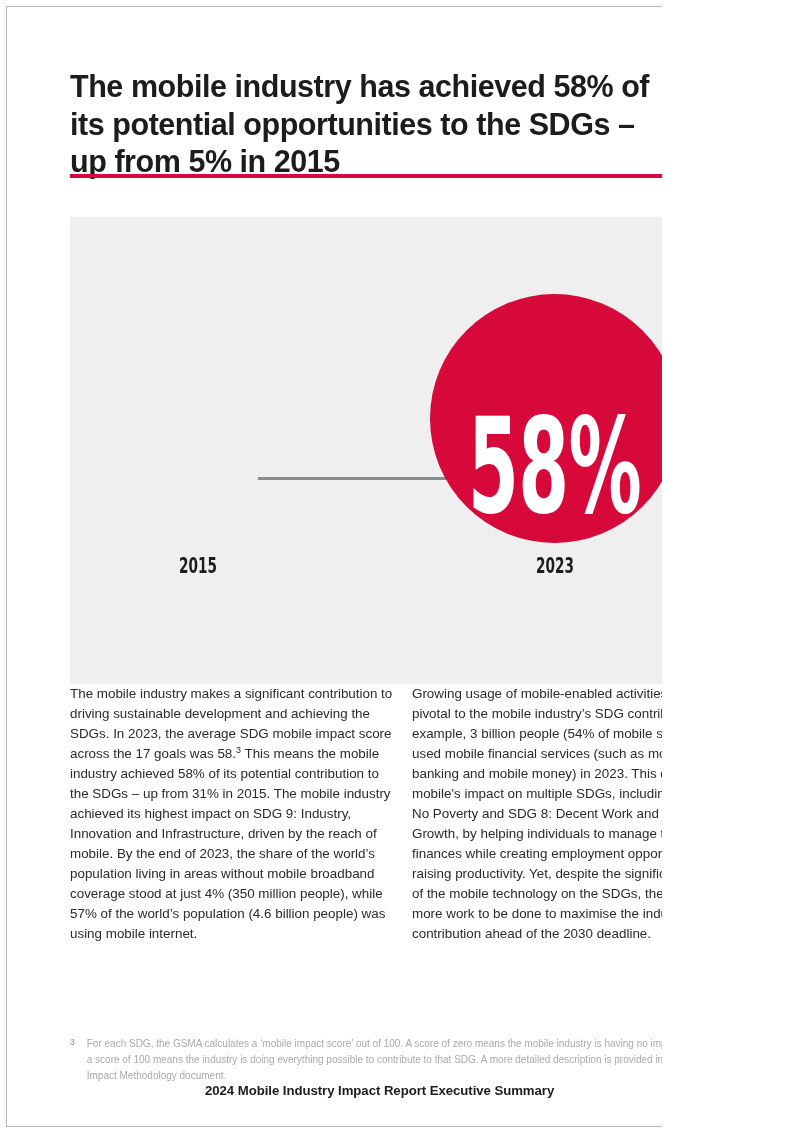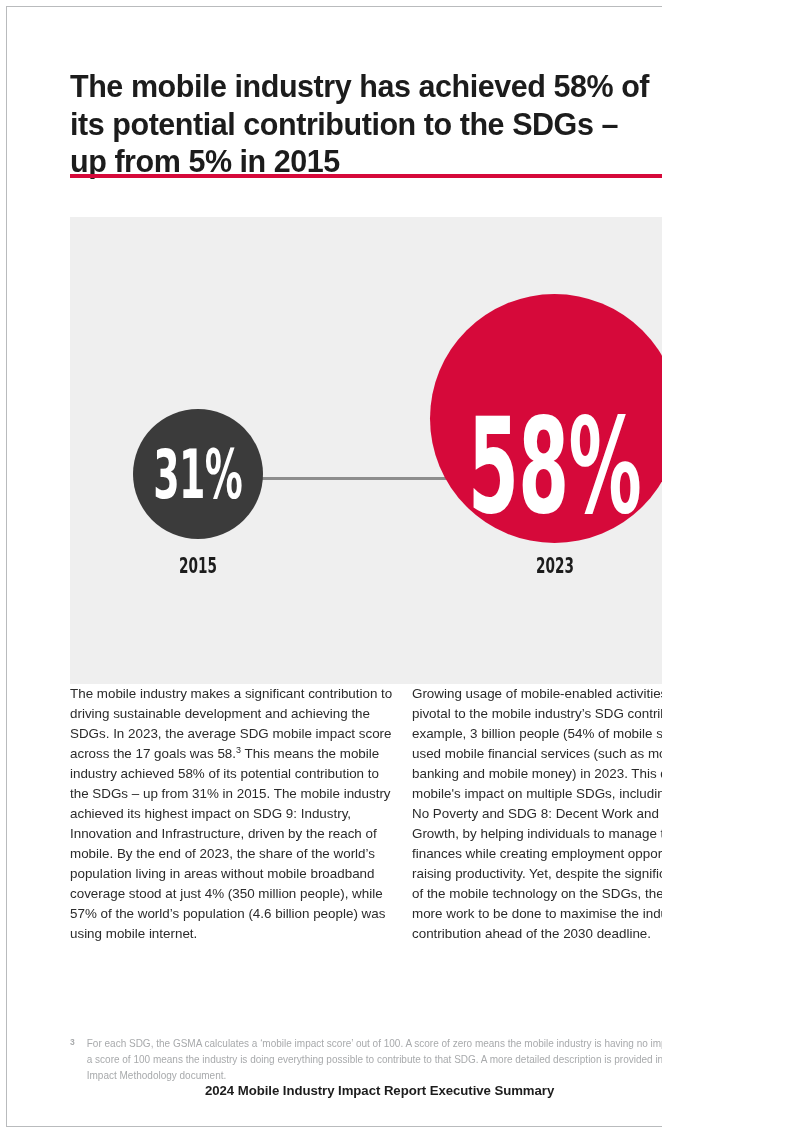--- a/index.html
+++ b/index.html
@@ -165,33 +165,30 @@
 </style>
 </head>
 <body>
 
 <div id="page">
 
   <div id="page-frame"></div>
 
   <h1 id="headline">
     <span class="hl-line">The mobile industry has achieved 58% of</span>
-    <span class="hl-line">its potential contribution to the SDGs –</span>
+    <span class="hl-line">its potential opportunities to the SDGs –</span>
     <span class="hl-line">up from 5% in 2015</span>
   </h1>
 
   <div id="red-rule"></div>
 
   <div id="chart-panel">
 
     <div id="connector"></div>
 
-    <div class="bubble" id="bubble-2015">
-      <span class="bubble-value">31%</span>
-    </div>
 
     <div class="bubble" id="bubble-2023">
       <span class="bubble-value">58%</span>
     </div>
 
     <div class="year-label" id="year-2015">2015</div>
     <div class="year-label" id="year-2023">2023</div>
   </div>
 
   <div class="body-col" id="body-left">

